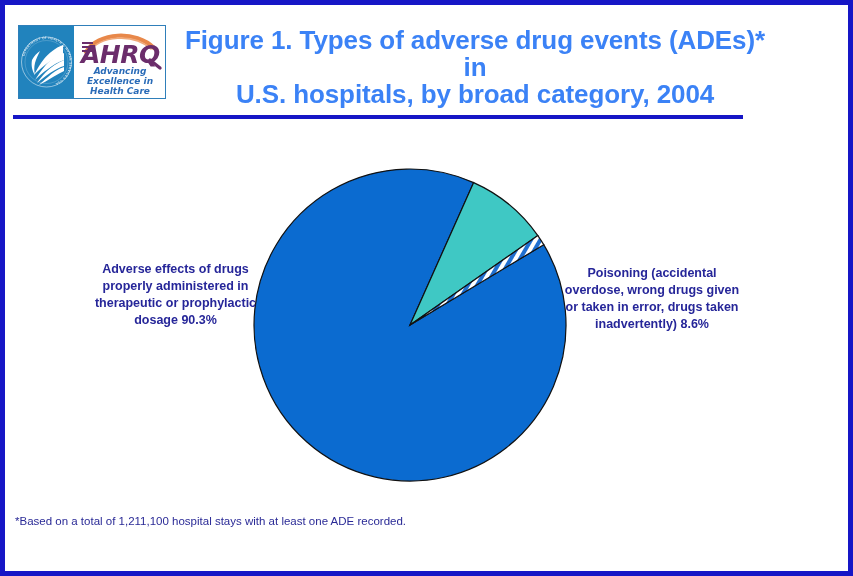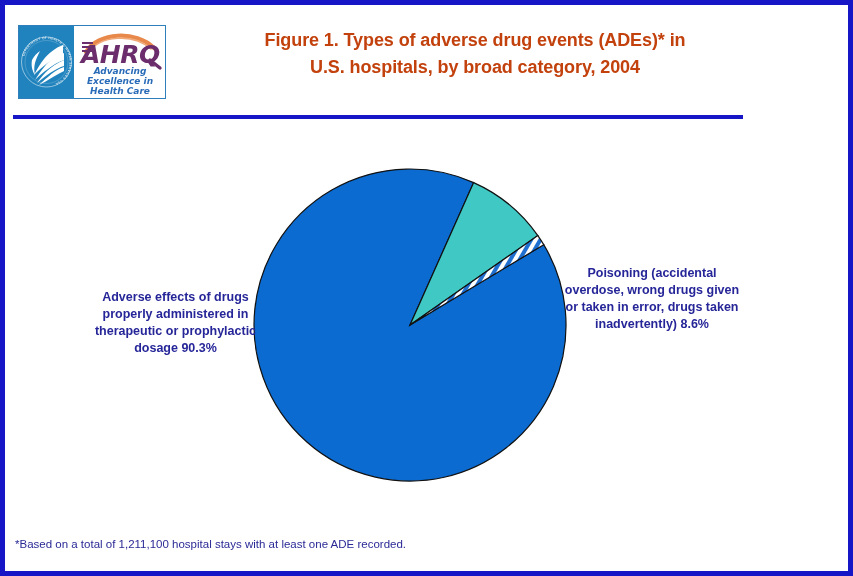--- a/index.html
+++ b/index.html
@@ -35,22 +35,22 @@
     position:relative;
     flex:1;
     background:#fef9c3;
     overflow:hidden;
   }
   #ahrq-mark svg{position:absolute;left:0;top:0;}
 
   #title{
     position:absolute;left:170px;top:22px;width:600px;
     text-align:center;
-    color:#c2410c;
-    font-size:18px;
+    color:#3b82f6;
+    font-size:26px;
     font-weight:bold;
     line-height:27px;
     letter-spacing:-0.1px;
   }
   #title .l2{display:block;}
 
   #rule{
     position:absolute;left:8px;top:110px;width:730px;height:4px;
     background:#1616c6;
   }
@@ -62,27 +62,27 @@
   #pie-svg{position:absolute;left:0px;top:0px;}
 
   .calloutlabel{
     position:absolute;
     color:#262699;
     font-size:12.5px;
     font-weight:bold;
     line-height:17px;
     text-align:center;
   }
-  #label-left{left:88px;top:138px;width:165px;margin-top:28px;}
+  #label-left{left:88px;top:138px;width:165px;}
   #label-right-1{left:556px;top:142px;width:182px;}
   #label-right-2{left:556px;top:264px;width:182px;}
 
   
   #footnotes{
-    position:absolute;left:10px;top:531px;width:830px;
+    position:absolute;left:10px;top:508px;width:830px;
     color:#2a2a96;
     font-size:11.5px;
     line-height:17px;
   }
   #footnotes div{white-space:nowrap;}
 </style>
 </head>
 <body>
 
 <div id="frame">

